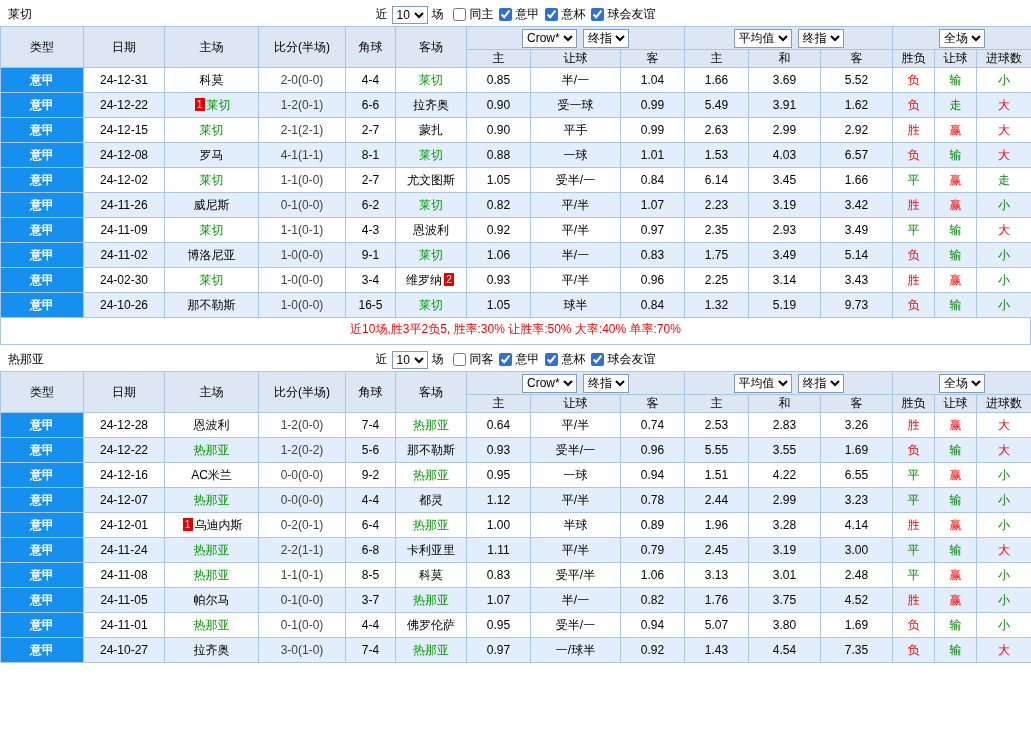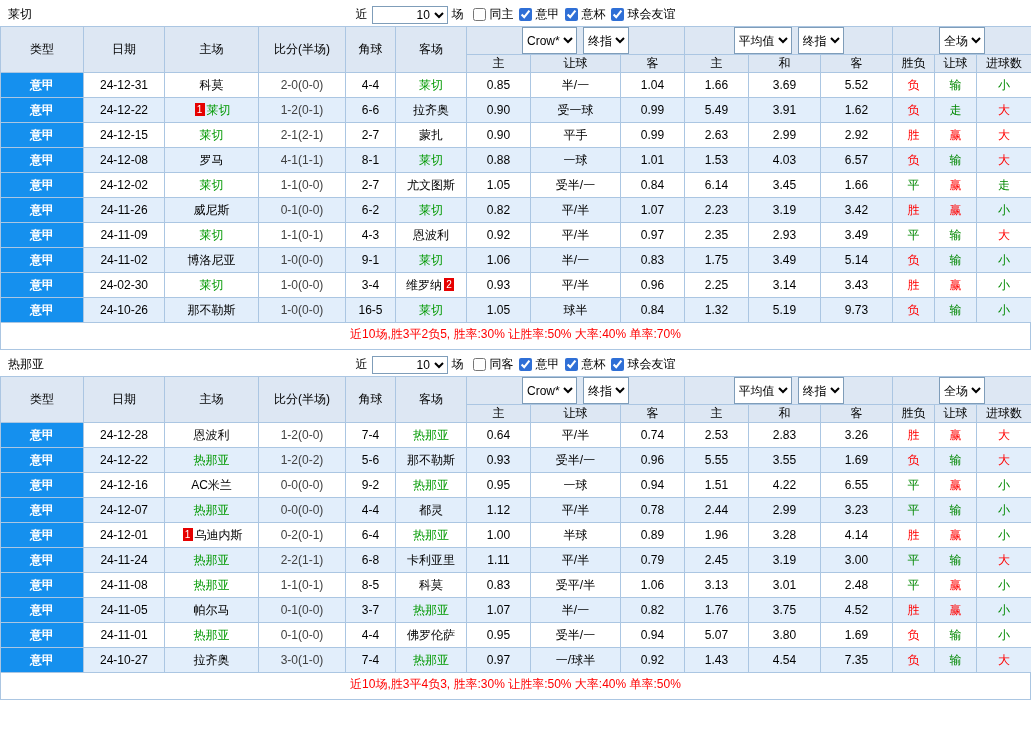--- a/index.html
+++ b/index.html
@@ -34,34 +34,34 @@
     width:22px; height:21px; border-radius:3px; border:1px solid #8fb2f5;
     background:#4c78dd; color:#fff; font-size:13px; font-weight:bold;
     line-height:18px; text-align:center; cursor:pointer; padding:0;
   }
   .tb-btn.close { background:#5c9ede; border-color:#a6cdf0; font-size:15px; }
 
   
   .section-bar { position:relative; height:19px; margin-top:5px; display:flex; align-items:center; }
   .team-name { position:absolute; left:8px; color:#000; }
   .filters { margin:0 auto; display:flex; align-items:center; gap:4px; }
-  .filters select { height:18px; font-size:12px; border:1px solid #7f9db9; background:#fff;padding-left:40px; }
+  .filters select { height:18px; font-size:12px; border:1px solid #7f9db9; background:#fff; }
   .cb-group { display:inline-flex; align-items:center; }
   .cb-group label { display:inline-flex; align-items:center; gap:4px; margin-left:5px; cursor:pointer; }
   input[type="checkbox"] { width:13px; height:13px; accent-color:#2f6fd6; margin:0; }
 
   
   table.grid { width:1031px; border-collapse:collapse; table-layout:fixed; margin-top:2px; }
   .grid th, .grid td {
     border:1px solid #abc6e2; text-align:center;
     overflow:hidden; white-space:nowrap; padding:0 1px;
   }
   .grid thead th { background:#dde7f3; font-weight:normal; height:17px; }
   .grid thead tr.selrow th { height:23px; }
-  .grid thead th select { height:27px; font-size:12px; border:1px solid #7f9db9; background:#fff; margin:0 3px; }
+  .grid thead th select { height:19px; font-size:12px; border:1px solid #7f9db9; background:#fff; margin:0 3px; }
   .grid tbody td { height:25px; background:#fff; }
   .grid tbody tr:nth-child(even) td { background:#e2eefb; }
   .grid td.type { background:#1590ee; color:#fff; font-weight:bold; }
   .grid tbody tr:nth-child(even) td.type { background:#1590ee; }
   .score { color:#404040; }
   .hl { color:#009900; }
   .card {
     display:inline-block; background:#e60000; color:#fff; font-size:10px;
     line-height:13px; min-width:10px; padding:0 1px; margin:0 2px; vertical-align:1px;
   }
@@ -569,16 +569,15 @@
             <td>0.92</td>
             <td>1.43</td>
             <td>4.54</td>
             <td>7.35</td>
             <td class="res" style="color: rgb(255, 0, 0);">负</td>
             <td class="res" style="color: rgb(0, 136, 0);">输</td>
             <td class="res" style="color: rgb(255, 0, 0);">大</td>
           </tr>
         </tbody>
     </table>
-    <div class="summary">近10场,胜3平4负3, 胜率:30% 让胜率:50% 大率:40% 单率:50%</div>
   </section>
 
 </div>
 
 </body></html>

